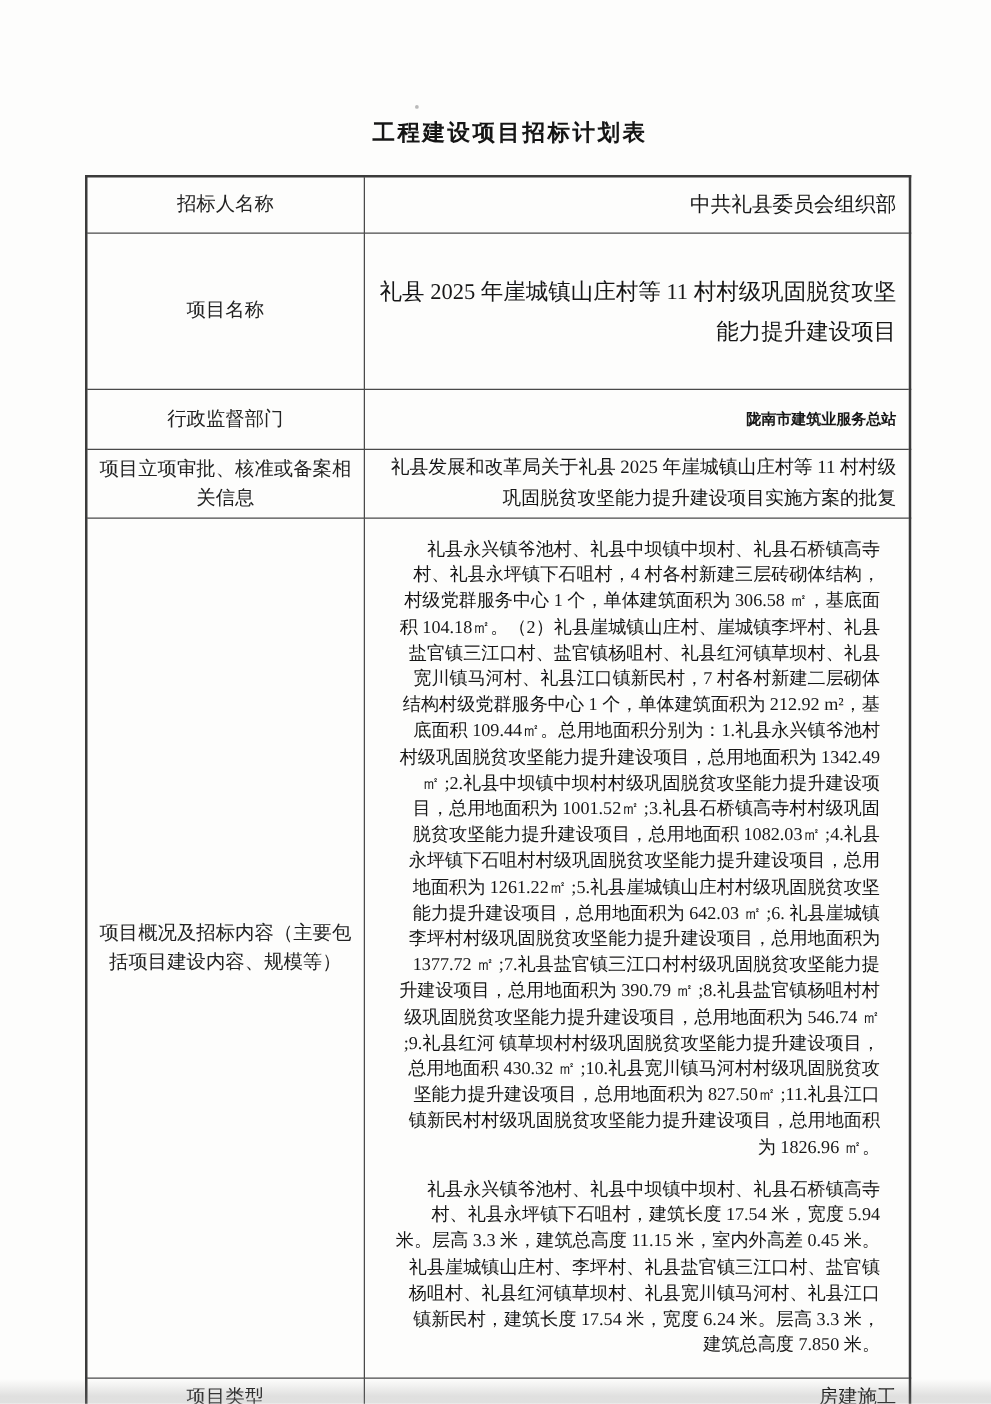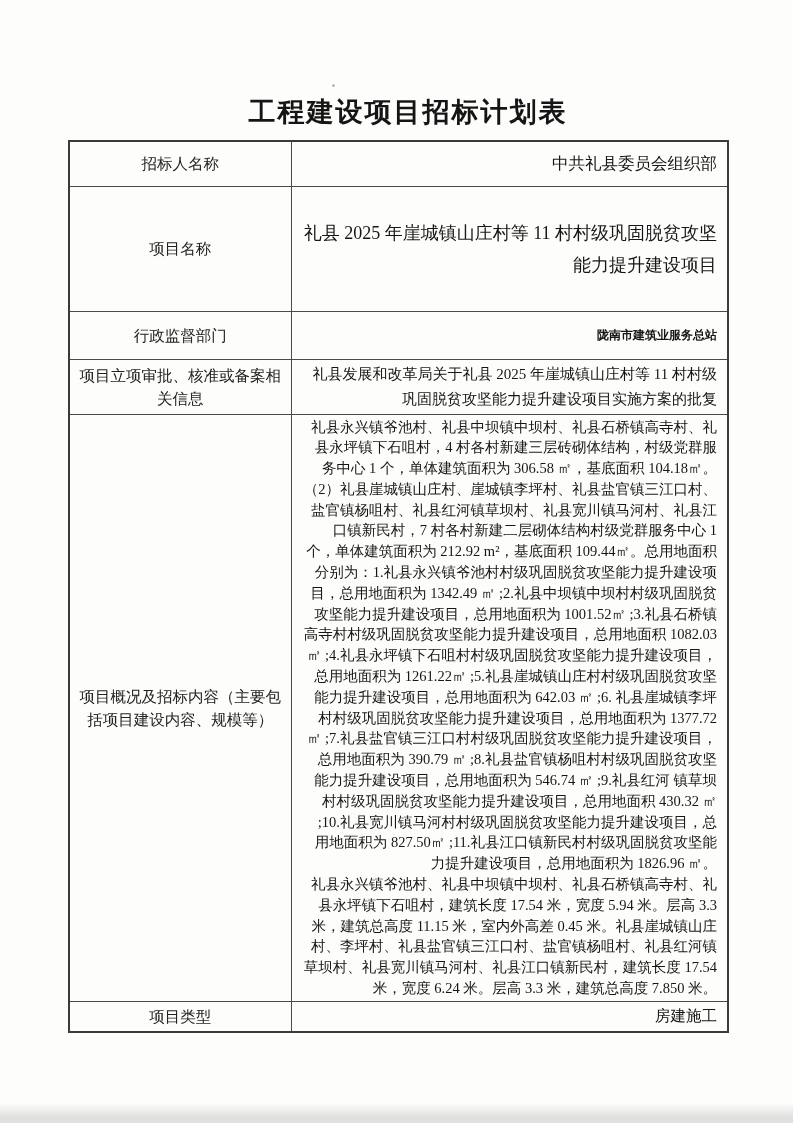--- a/index.html
+++ b/index.html
@@ -13,21 +13,21 @@
     width:793px;height:1123px;
     background:#fdfdfc;
     overflow:hidden;
     color:#1c1c1c;
   }
   .doc-title{
     position:absolute;
     top:94px;left:68px;width:680px;
     margin:0;
     text-align:center;
-    font-size:27px;
+    font-size:18px;
     font-weight:bold;
     letter-spacing:2px;
     color:#151515;
   }
   table.doc-table{
     position:absolute;
     top:140px;left:68px;
     width:659px;
     border-collapse:collapse;
     table-layout:fixed;
@@ -65,21 +65,21 @@
   .v-project{font-size:18px;line-height:32px;}
   .v-supervisor{font-size:12px;font-weight:600;}
   .v-approval{font-size:15px;line-height:25px;}
   .v-overview{
     vertical-align:top;
     font-size:14.5px;
     line-height:20.8px;
     text-align:justify;
     padding-top:4px;
   }
-  .v-overview p{margin:0;}
+  .v-overview p{margin:13px;}
   .v-type{font-size:15.5px;}
   .bottom-shade{
     position:absolute;
     left:0;bottom:0;
     width:793px;height:20px;
     background:linear-gradient(to bottom, rgba(120,120,120,0) 0%, rgba(120,120,120,0.22) 70%, rgba(150,150,150,0.28) 100%);
   }
   .speck{
     position:absolute;
     left:332px;top:84px;

